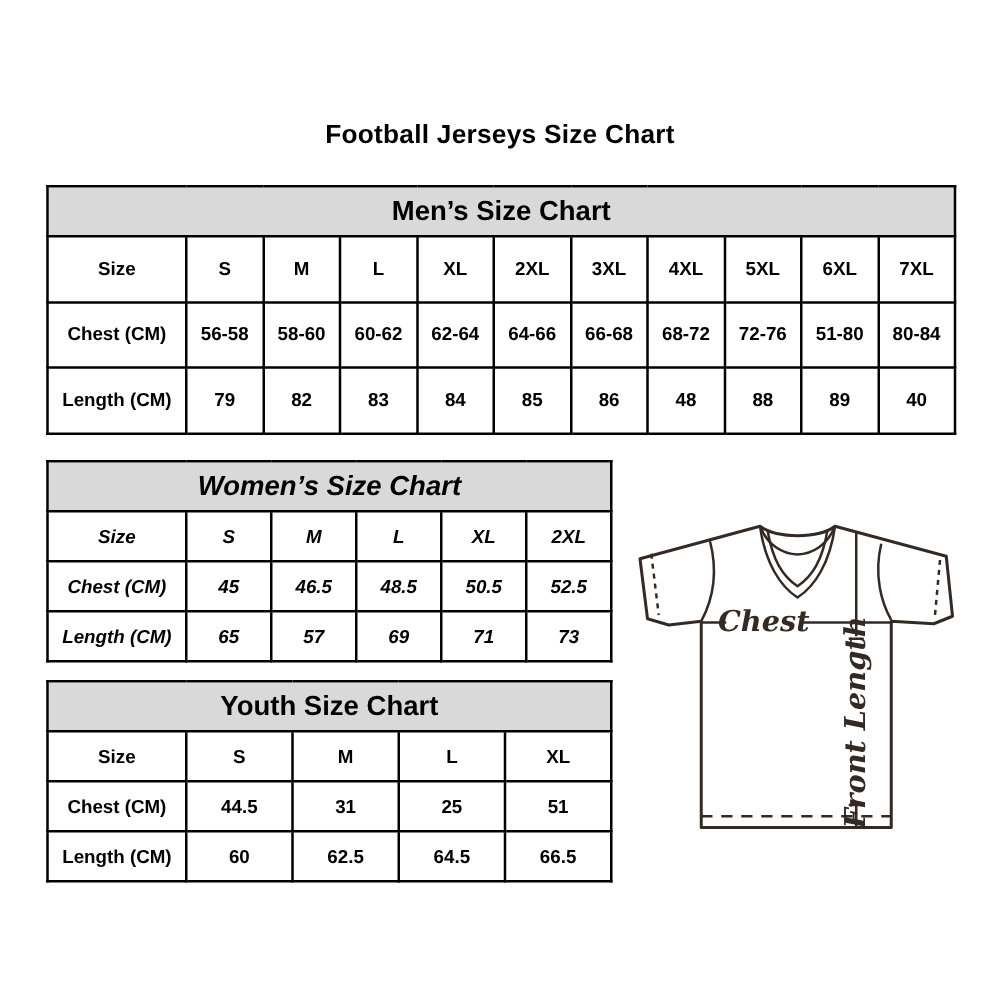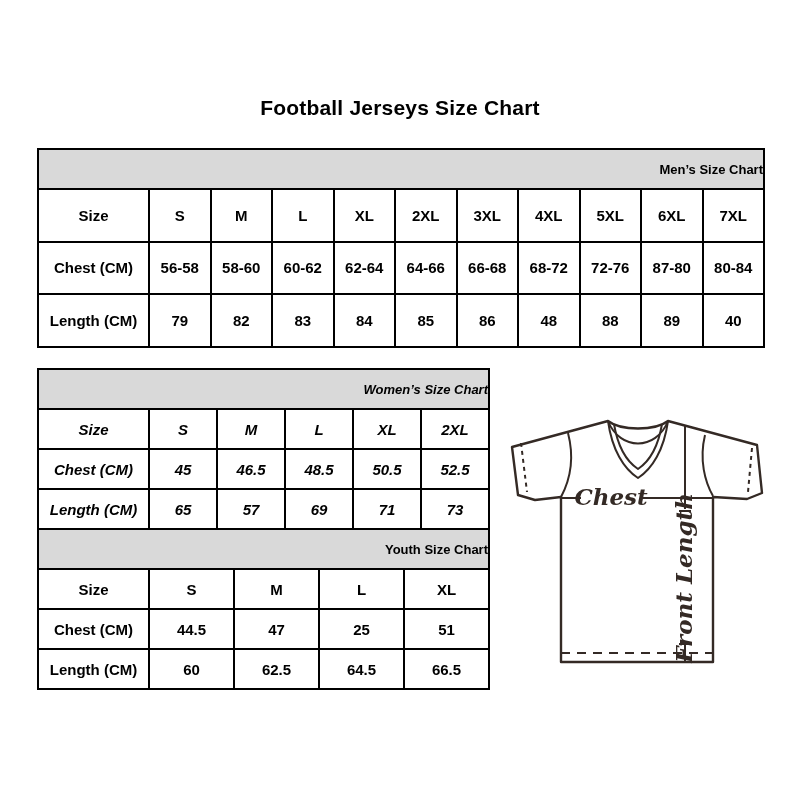--- a/index.html
+++ b/index.html
@@ -22,26 +22,26 @@
     position:absolute;border-collapse:collapse;table-layout:fixed;
     border:2px solid var(--table-border);
   }
   table.size-table th,table.size-table td{
     border:2px solid var(--table-border);
     text-align:center;vertical-align:middle;
     font-weight:bold;font-size:15px;padding:0;
     overflow:hidden;white-space:nowrap;
   }
   table.size-table th.band{
-    background:var(--header-band-bg);font-size:13px;text-align:right;
+    background:var(--header-band-bg);font-size:22px;
   }
   table.size-table tr{height:40px;}
   table.mens{left:37px;top:148px;width:728px;height:200px;}
   table.womens{left:37px;top:368px;width:453px;height:160px;font-style:italic;}
-  table.youth{left:37px;top:528px;width:453px;height:160px;}
+  table.youth{left:37px;top:544px;width:453px;height:160px;}
   .diagram{
     position:absolute;left:505px;top:412px;width:264px;height:256px;
     color:var(--diagram-stroke);
   }
   .diagram svg{display:block;width:100%;height:100%;}
   .diagram .ln{fill:none;stroke:currentColor;stroke-width:2;stroke-linejoin:round;stroke-linecap:butt;}
   .diagram .outline{stroke-width:2.4;}
   .diagram .dash{stroke-dasharray:4 4;}
   .diagram .hem{stroke-dasharray:9 7;}
   .diagram text{
@@ -92,21 +92,21 @@
         <tr>
           <th>Chest (CM)</th>
           <td>56-58</td>
           <td>58-60</td>
           <td>60-62</td>
           <td>62-64</td>
           <td>64-66</td>
           <td>66-68</td>
           <td>68-72</td>
           <td>72-76</td>
-          <td>87-80</td>
+          <td>51-80</td>
           <td>80-84</td>
         </tr>
         <tr>
           <th>Length (CM)</th>
           <td>79</td>
           <td>82</td>
           <td>83</td>
           <td>84</td>
           <td>85</td>
           <td>86</td>
@@ -177,21 +177,21 @@
         <tr>
           <th>Size</th>
           <td>S</td>
           <td>M</td>
           <td>L</td>
           <td>XL</td>
         </tr>
         <tr>
           <th>Chest (CM)</th>
           <td>44.5</td>
-          <td>47</td>
+          <td>31</td>
           <td>25</td>
           <td>51</td>
         </tr>
         <tr>
           <th>Length (CM)</th>
           <td>60</td>
           <td>62.5</td>
           <td>64.5</td>
           <td>66.5</td>
         </tr>

